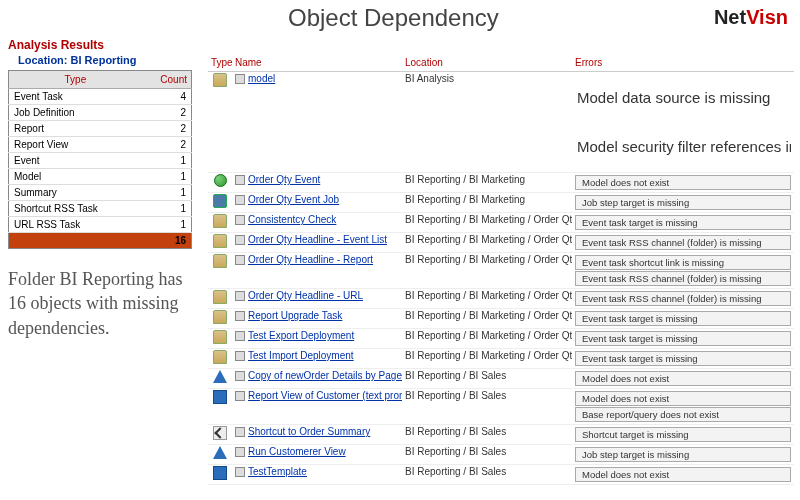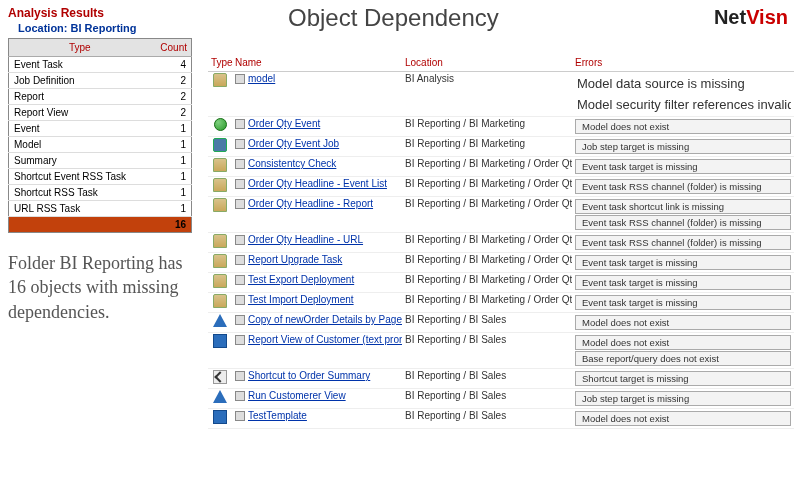--- a/index.html
+++ b/index.html
@@ -1,18 +1,18 @@
 <!DOCTYPE html>
 <html><head>
 <meta charset="utf-8">
 <style>
 * { box-sizing: border-box; margin: 0; padding: 0; }
 body { font-family: Arial, sans-serif; font-size: 11px; background: #fff; width: 800px; height: 500px; overflow: hidden; }
 .container { display: flex; height: 100%; }
-.left { width: 200px; padding: 6px 8px 4px; }
+.left { width: 200px; padding: 6px 8px 4px; margin-top: 32px; }
 .right { flex: 1; padding: 4px 6px 8px 8px; position: relative; }
 .title-red { color: #b00000; font-weight: bold; font-size: 12px; margin-bottom: 2px; }
 .loc { color: #003399; font-weight: bold; font-size: 11px; margin-bottom: 4px; padding-left: 10px; }
 .summary-table { border: 1px solid #888; width: 100%; border-collapse: collapse; }
 .summary-table th { background: #e3e3e3; color: #b00000; font-size: 10px; font-weight: normal; padding: 3px 4px; border-bottom: 1px solid #aaa; }
 .summary-table th:last-child, .summary-table td:last-child { text-align: right; }
 .summary-table td { padding: 2px 5px; border-bottom: 1px solid #ddd; font-size: 10px; }
 .summary-table tr:last-child td { font-weight: bold; border-bottom: none; background: #c2410c }
 .blurb { font-family: Georgia, serif; font-size: 18px; color: #555; line-height: 1.35; margin-top: 18px; }
 .heading { font-size: 24px; font-weight: 300; color: #444; margin-bottom: 22px; padding-left: 80px; }
@@ -22,21 +22,21 @@
 .grid th { color: #b00000; font-weight: normal; text-align: left; padding: 3px 3px; border-bottom: 1px solid #ccc; background:#fff; }
 .grid td { padding: 1px 3px; vertical-align: top; border-bottom: 1px solid #eee; white-space: nowrap; overflow: hidden; }
 .col-type { width: 24px; text-align: center; }
 .col-name { width: 170px; }
 .col-loc { width: 170px; color: #333; }
 .col-err { }
 .link { color: #0033aa; text-decoration: underline; cursor: pointer; }
 .mini { display:inline-block; width:10px; height:10px; margin-right:3px; vertical-align:middle; background:#ddd; border:1px solid #888; }
 .errbox { display: inline-block; border: 1px solid #aaa; background: #f3f3f3; padding: 1px 6px; border-radius: 0; font-size: 9.5px; color: #333; margin: 1px 0; white-space: nowrap; overflow:hidden; max-width:100%; }
 .errstack .errbox { display:block; margin-bottom:1px; }
-.errstack .plain { display:block; font-size:13px; padding:3px 2px; color:#333; white-space:nowrap; overflow:hidden; }
+.errstack .plain { display:block; font-size:15px; padding:16px 2px; color:#333; white-space:nowrap; overflow:hidden; }
 .ico { display:inline-block; width:14px; height:14px; vertical-align:middle; }
 .ico-clip { background: linear-gradient(#d9c28a,#c9a85a); border:1px solid #8a6; border-radius:2px 2px 0 0; }
 .ico-ball { width:13px; height:13px; border-radius:50%; background: radial-gradient(circle at 30% 30%, #7ed07e, #2a9a2a); border:1px solid #187018; }
 .ico-gears { background:#4b7aa6; border:1px solid #2a5; border-radius:2px; }
 .ico-blue { background:#2b6dbb; border:1px solid #13498b; }
 .ico-tri { width:0; height:0; border-left:7px solid transparent; border-right:7px solid transparent; border-bottom:13px solid #2b6dbb; background:none; }
 .ico-sc { background:#ededed; border:1px solid #999; position:relative; }
 .ico-sc:after { content:""; position:absolute; left:2px; top:2px; width:6px; height:6px; border-left:2px solid #333; border-bottom:2px solid #333; transform:rotate(45deg);}
 </style>
 </head>
@@ -76,24 +76,20 @@
           </tr>
           <tr>
             <td>Model</td>
             <td>1</td>
           </tr>
           <tr>
             <td>Summary</td>
             <td>1</td>
           </tr>
           <tr>
-            <td>Shortcut Event RSS Task</td>
-            <td>1</td>
-          </tr>
-          <tr>
             <td>Shortcut RSS Task</td>
             <td>1</td>
           </tr>
           <tr>
             <td>URL RSS Task</td>
             <td>1</td>
           </tr>
           <tr>
             <td></td>
             <td>16</td>

